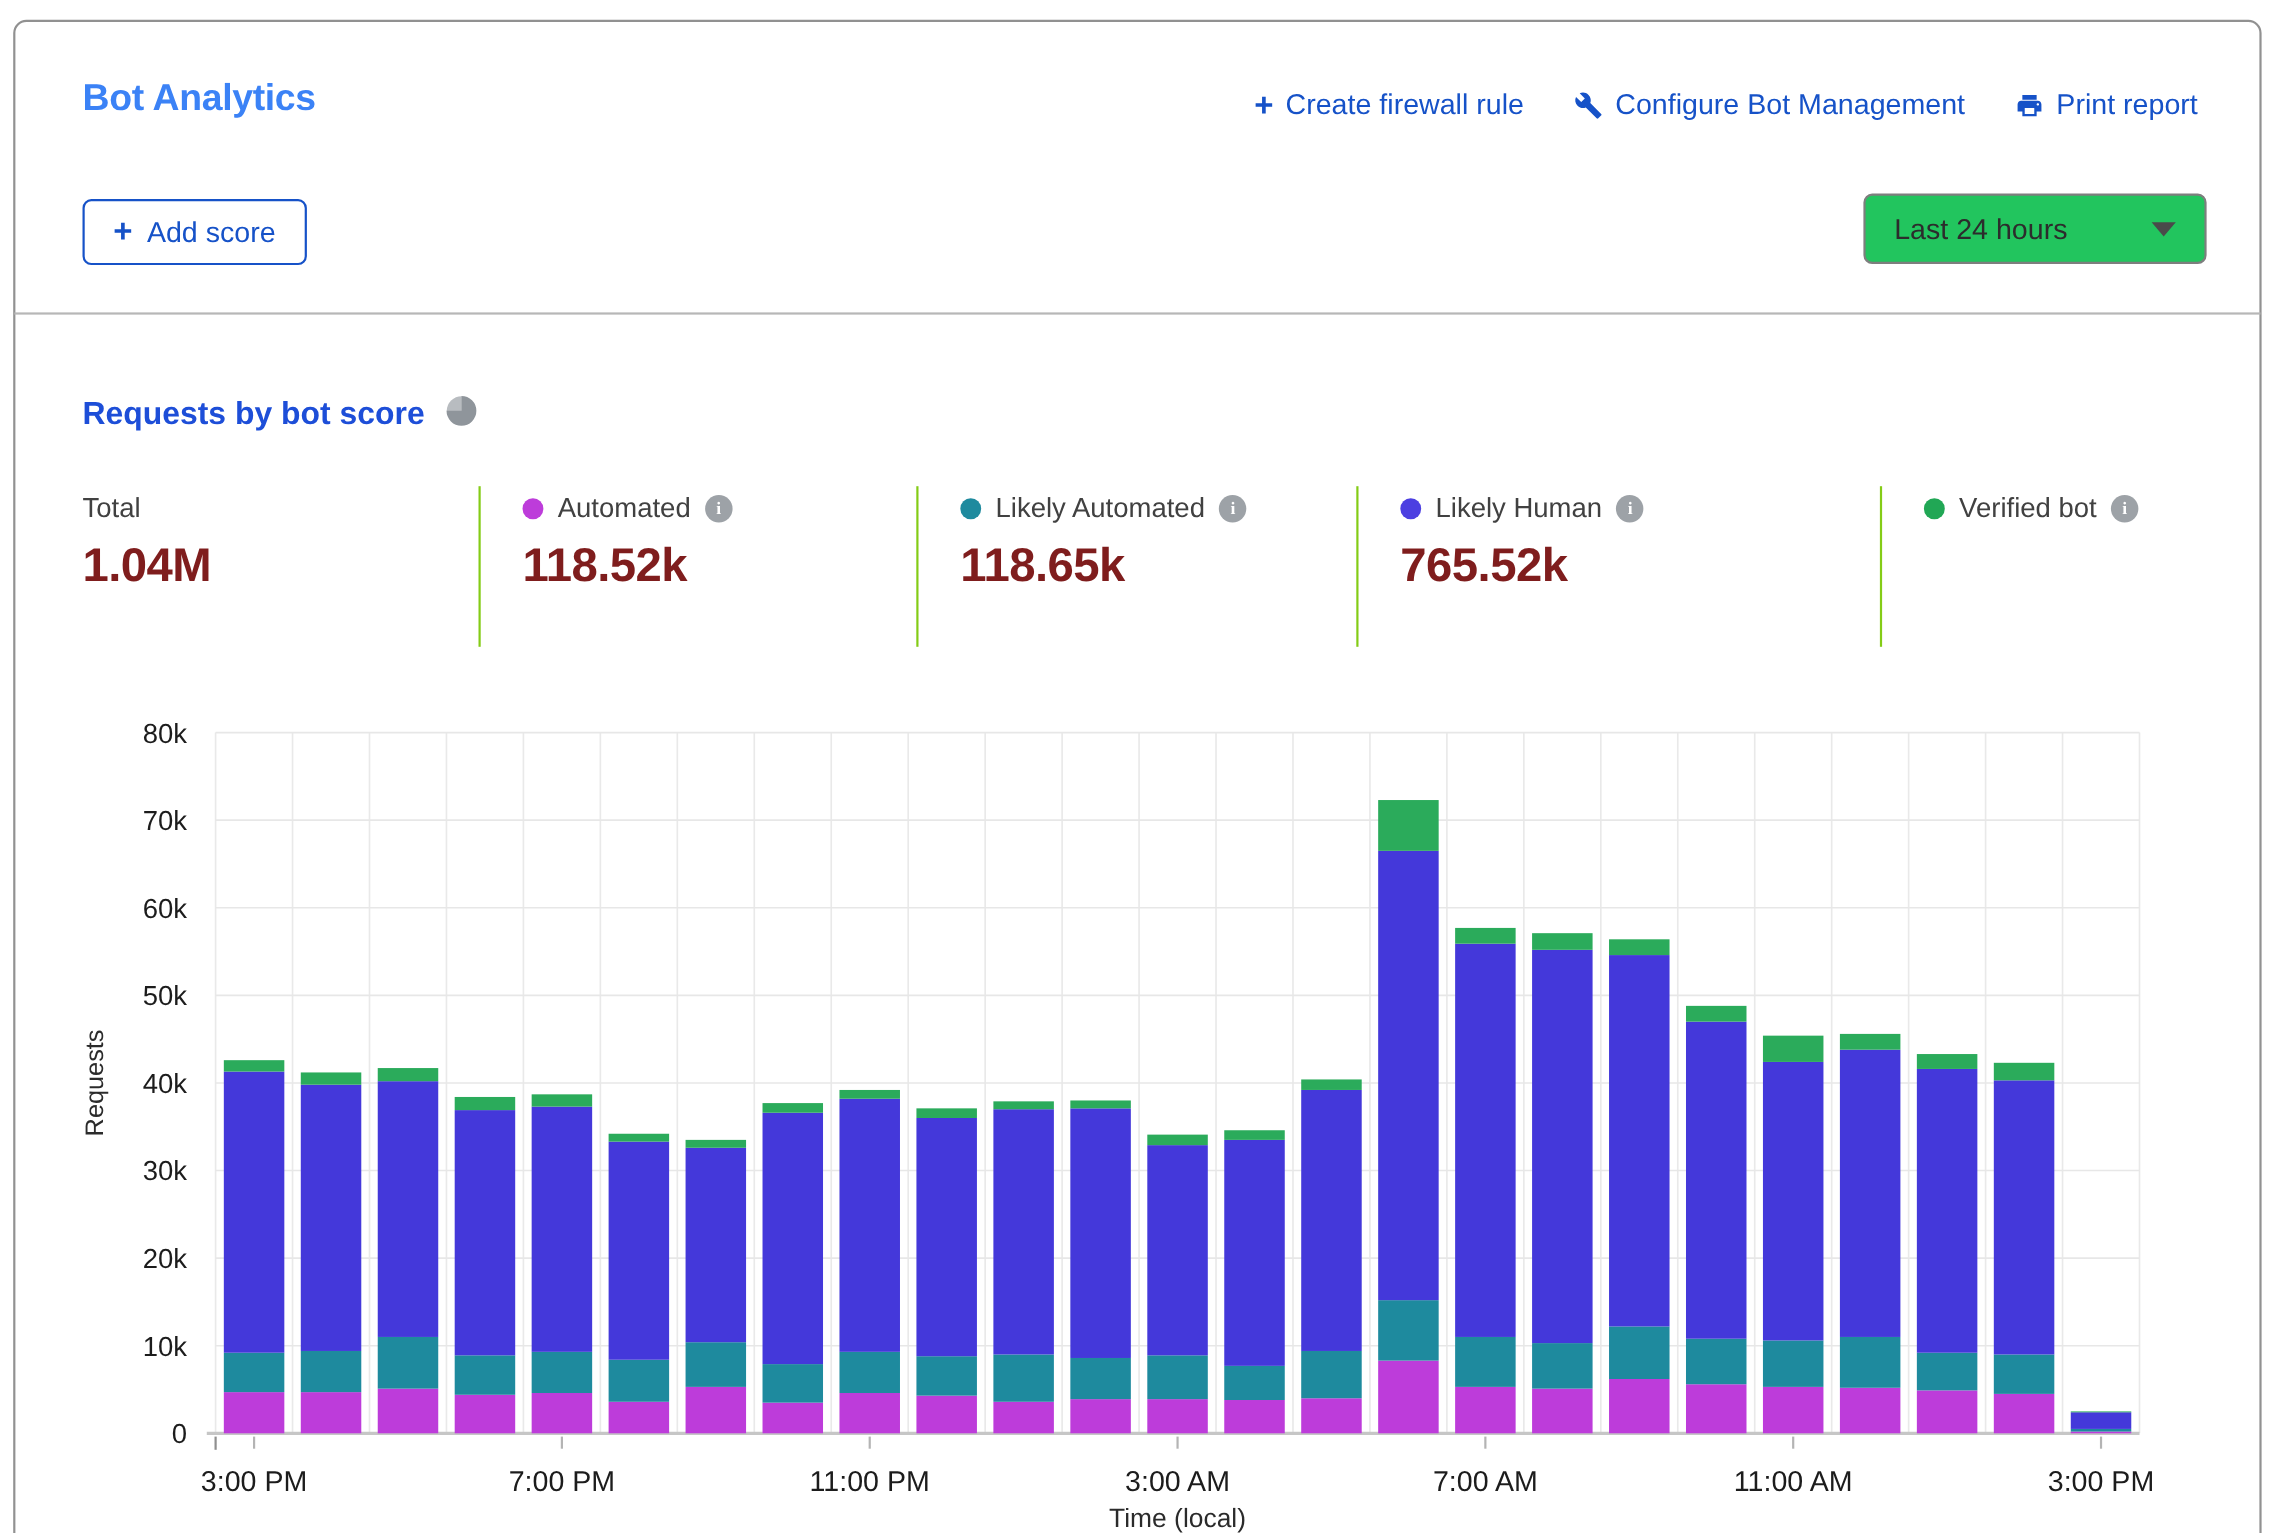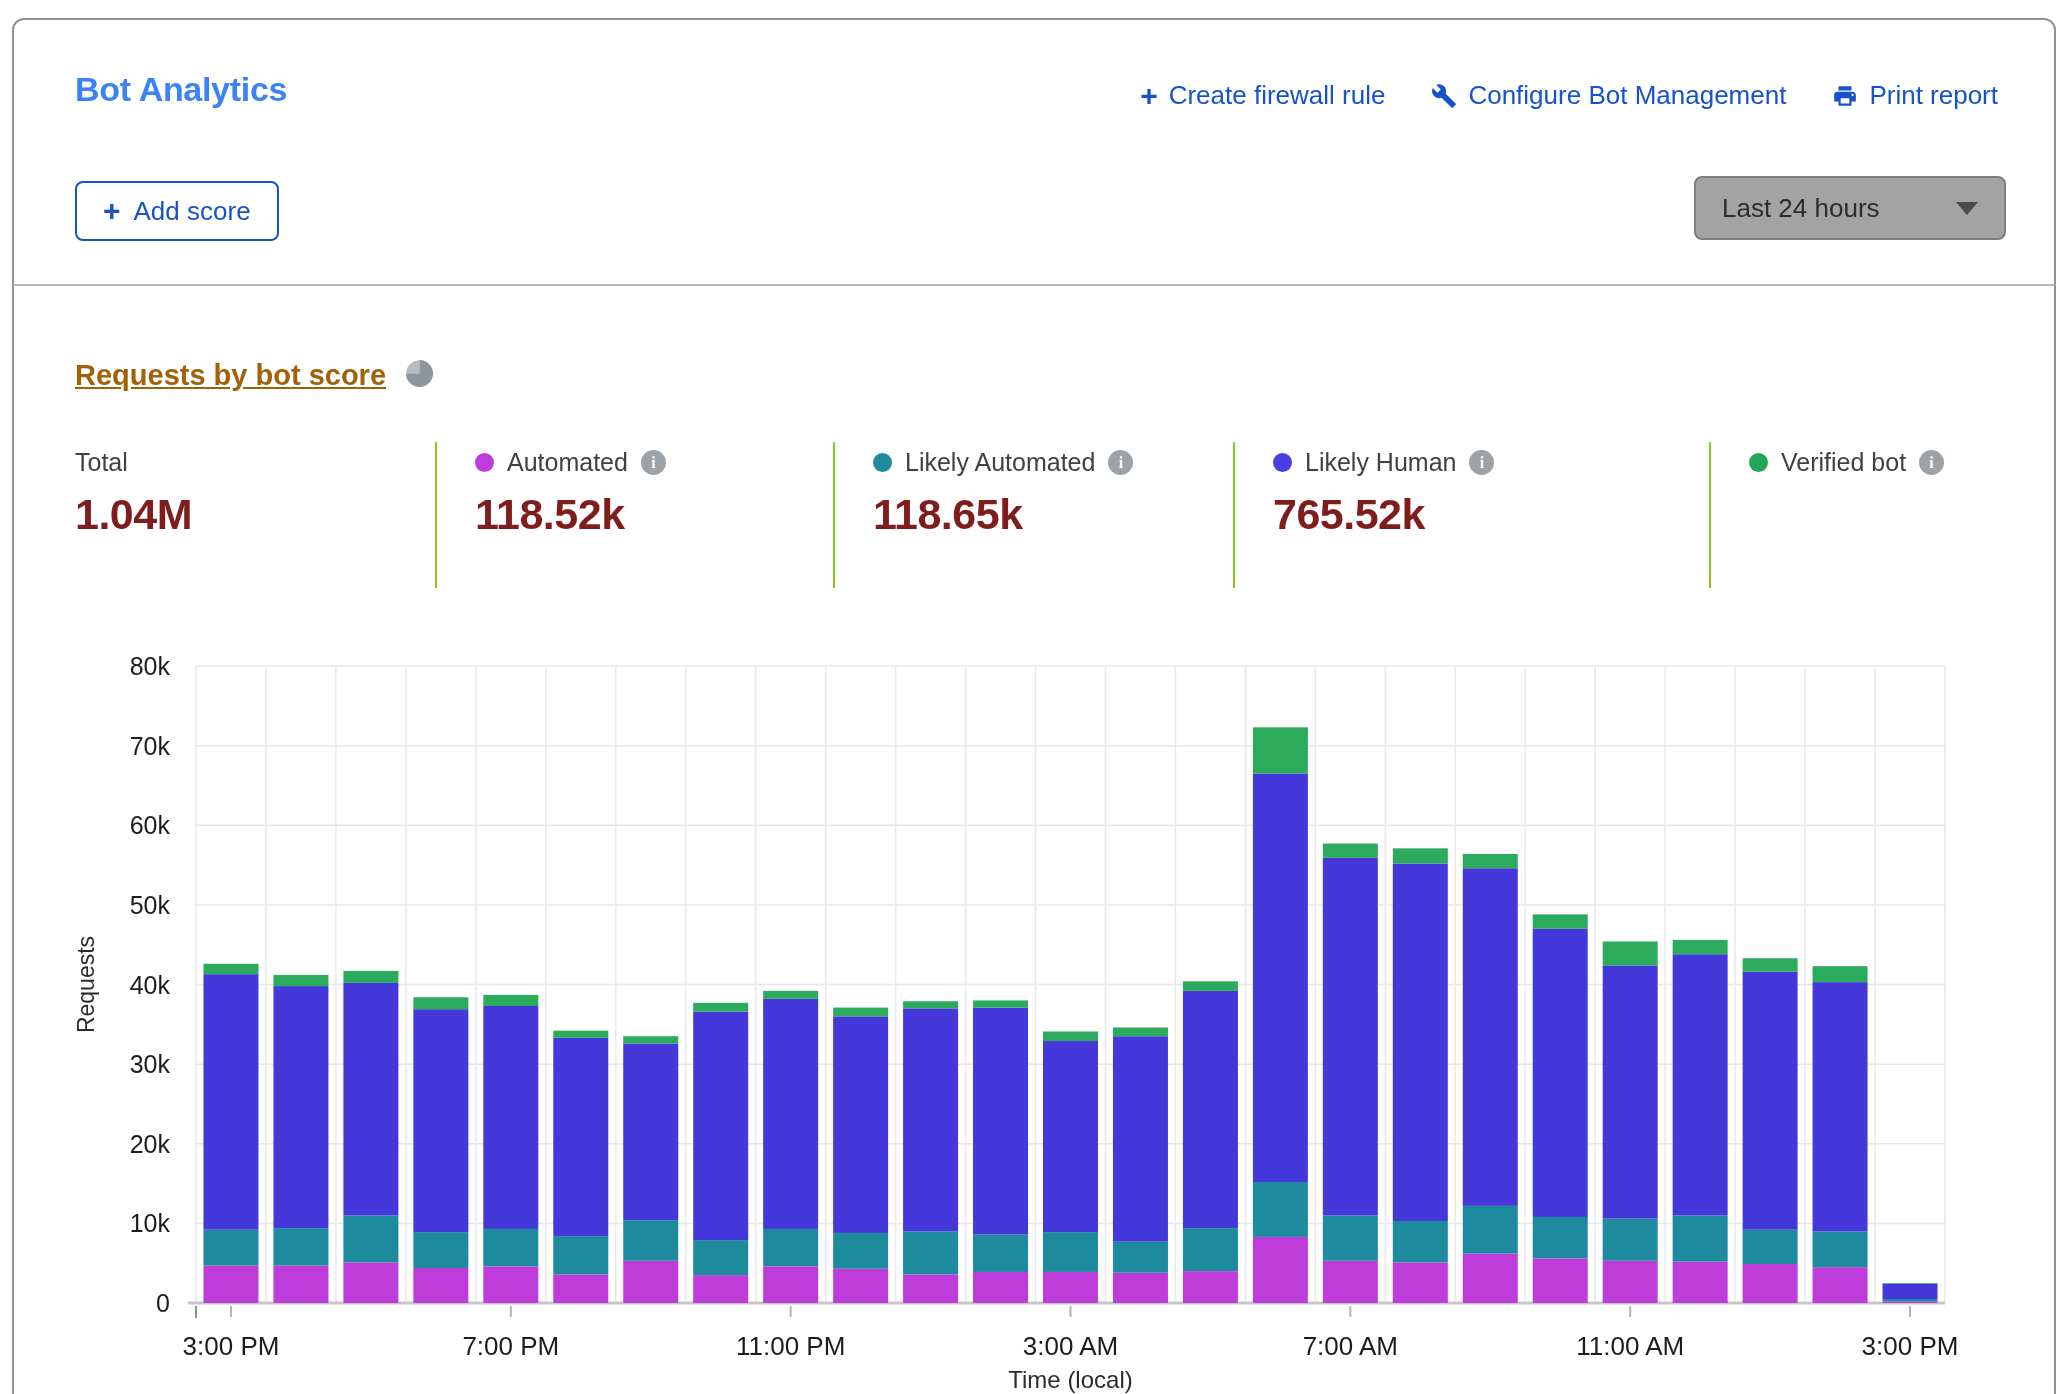--- a/index.html
+++ b/index.html
@@ -14,27 +14,27 @@
 
   .header-actions { position:absolute; top:80px; right:72px; display:flex; gap:46px; align-items:center; }
   .action-link { display:flex; align-items:center; gap:11px; color:#1652c8; font-size:26px; cursor:pointer; }
   .action-link svg { display:block; }
   .plus-glyph { font-size:30px; font-weight:600; line-height:1; color:#1652c8; }
 
   .add-filter-btn { position:absolute; left:75px; top:181px; height:60px; display:inline-flex; align-items:center; gap:13px;
           padding:0 26px; border:2px solid #1652c8; border-radius:8px; background:#fff; color:#1652c8; font-size:26px; cursor:pointer; }
 
   .time-select { position:absolute; top:176px; right:64px; width:312px; height:64px; border:2px solid #7e7e7e; border-radius:8px;
-          display:flex; align-items:center; justify-content:space-between; padding:0 26px; font-size:26px; color:#2c2c2c; background:#a3a3a3; cursor:pointer; }
+          display:flex; align-items:center; justify-content:space-between; padding:0 26px; font-size:26px; color:#2c2c2c; background:#22c55e; cursor:pointer; }
   .caret-down { width:0; height:0; border-left:11px solid transparent; border-right:11px solid transparent; border-top:13px solid #4a4a4a; }
 
   .divider-h { position:absolute; left:13px; top:284px; width:2042px; height:2px; background:#b7b7b7; }
 
   .section-title-row { position:absolute; left:75px; top:358px; display:flex; align-items:center; gap:18px; }
-  .section-title { font-size:29px; font-weight:700; color:#a16207;text-decoration:underline; }
+  .section-title { font-size:29px; font-weight:700; color:#1d4ed8; }
 
   .stats-row { position:absolute; left:75px; top:442px; display:flex; }
   .stat-col { height:146px; padding-top:6px; }
   .stat-col.with-border { border-left:2px solid #84cc16; padding-left:38px; }
   .stat-label-row { display:flex; align-items:center; gap:13px; font-size:25px; color:#414141; }
   .stat-dot { width:19px; height:19px; border-radius:50%; flex:0 0 auto; }
   .info-icon { width:25px; height:25px; border-radius:50%; background:#9da2a7; color:#fff; display:inline-flex;
                align-items:center; justify-content:center; font-size:16px; font-weight:700; font-family:"Liberation Serif", serif; }
   .stat-value { margin-top:13px; font-size:43px; font-weight:700; color:#7f1d1d; letter-spacing:-0.5px; }
 

